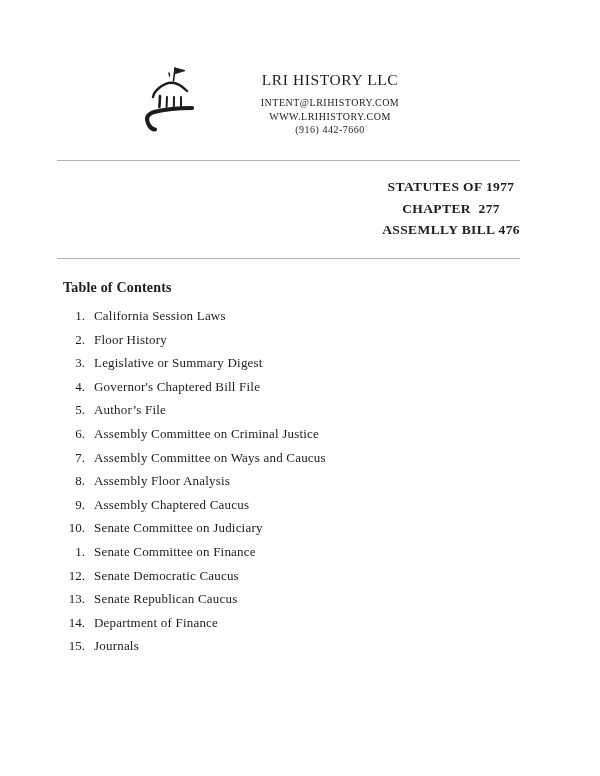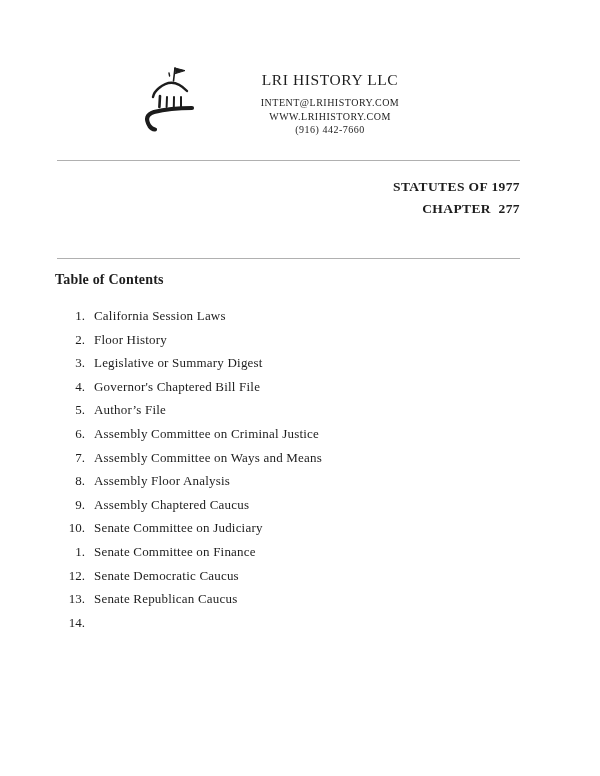--- a/index.html
+++ b/index.html
@@ -60,34 +60,34 @@
     margin: 0;
   }
   .rule-top { top: 160px; }
   .rule-mid { top: 258px; }
 
   
   .bill-info {
     position: absolute;
     top: 176px;
     right: 80px;
-    text-align: right;
+    text-align: center;
     font-weight: bold;
     font-size: 13.5px;
     letter-spacing: 0.4px;
     line-height: 21.5px;
   }
   .bill-line { white-space: pre; }
 
   
   .toc-title {
     position: absolute;
     top: 272px;
     left: 55px;
-    margin: 0;
+    margin: 8px;
     font-weight: bold;
     font-size: 14px;
     letter-spacing: 0.2px;
   }
   .toc-list {
     position: absolute;
     top: 308px;
     left: 60px;
     margin: 0;
     padding: 0;
@@ -142,20 +142,21 @@
       <div class="contact">WWW.LRIHISTORY.COM</div>
       <div class="contact">(916) 442-7660</div>
     </div>
   </header>
 
   <hr class="rule rule-top">
 
   <section class="bill-info">
     <div class="bill-line">STATUTES OF 1977</div>
     <div class="bill-line">CHAPTER  277</div>
+    <div class="bill-line">ASSEMLLY BILL 476</div>
   </section>
 
   <hr class="rule rule-mid">
 
   <h2 class="toc-title">Table of Contents</h2>
 
   <ol class="toc-list">
     <li class="toc-item">
       <span class="toc-num">1.</span>
       <span class="toc-label">California Session Laws</span>
@@ -175,21 +176,21 @@
     <li class="toc-item">
       <span class="toc-num">5.</span>
       <span class="toc-label">Author’s File</span>
     </li>
     <li class="toc-item">
       <span class="toc-num">6.</span>
       <span class="toc-label">Assembly Committee on Criminal Justice</span>
     </li>
     <li class="toc-item">
       <span class="toc-num">7.</span>
-      <span class="toc-label">Assembly Committee on Ways and Means</span>
+      <span class="toc-label">Assembly Committee on Ways and Caucus</span>
     </li>
     <li class="toc-item">
       <span class="toc-num">8.</span>
       <span class="toc-label">Assembly Floor Analysis</span>
     </li>
     <li class="toc-item">
       <span class="toc-num">9.</span>
       <span class="toc-label">Assembly Chaptered Caucus</span>
     </li>
     <li class="toc-item">
@@ -203,16 +204,21 @@
     <li class="toc-item">
       <span class="toc-num">12.</span>
       <span class="toc-label">Senate Democratic Caucus</span>
     </li>
     <li class="toc-item">
       <span class="toc-num">13.</span>
       <span class="toc-label">Senate Republican Caucus</span>
     </li>
     <li class="toc-item">
       <span class="toc-num">14.</span>
+      <span class="toc-label">Department of Finance</span>
+    </li>
+    <li class="toc-item">
+      <span class="toc-num">15.</span>
+      <span class="toc-label">Journals</span>
     </li>
   </ol>
 
 </div>
 
 </body></html>

